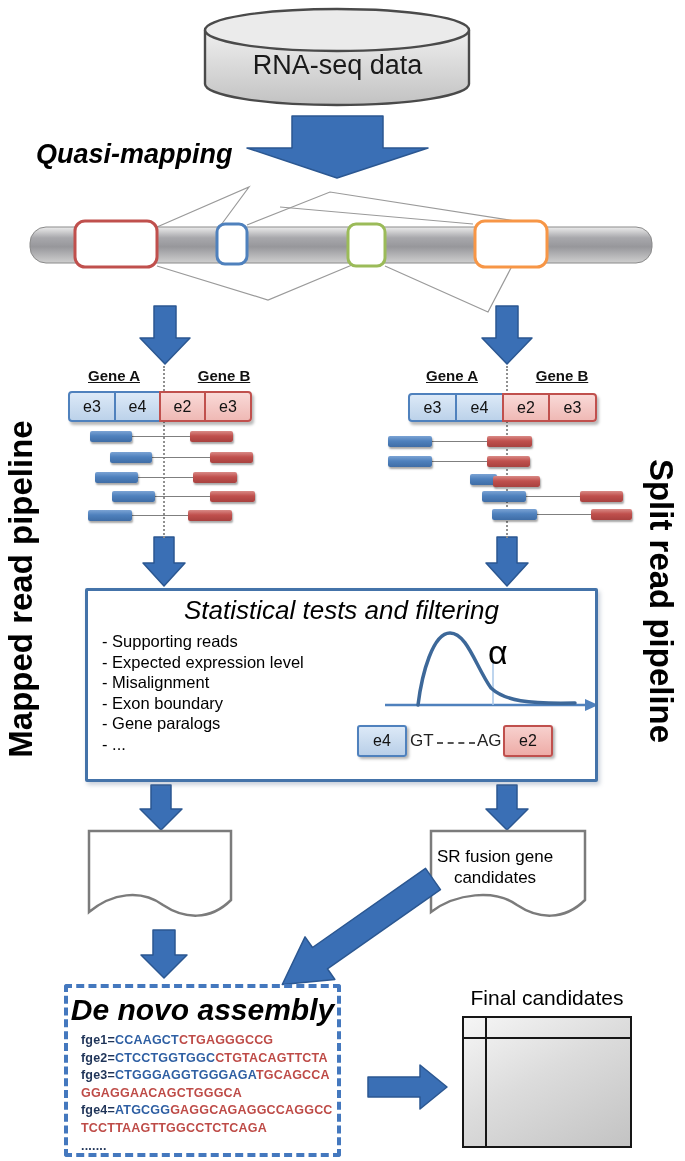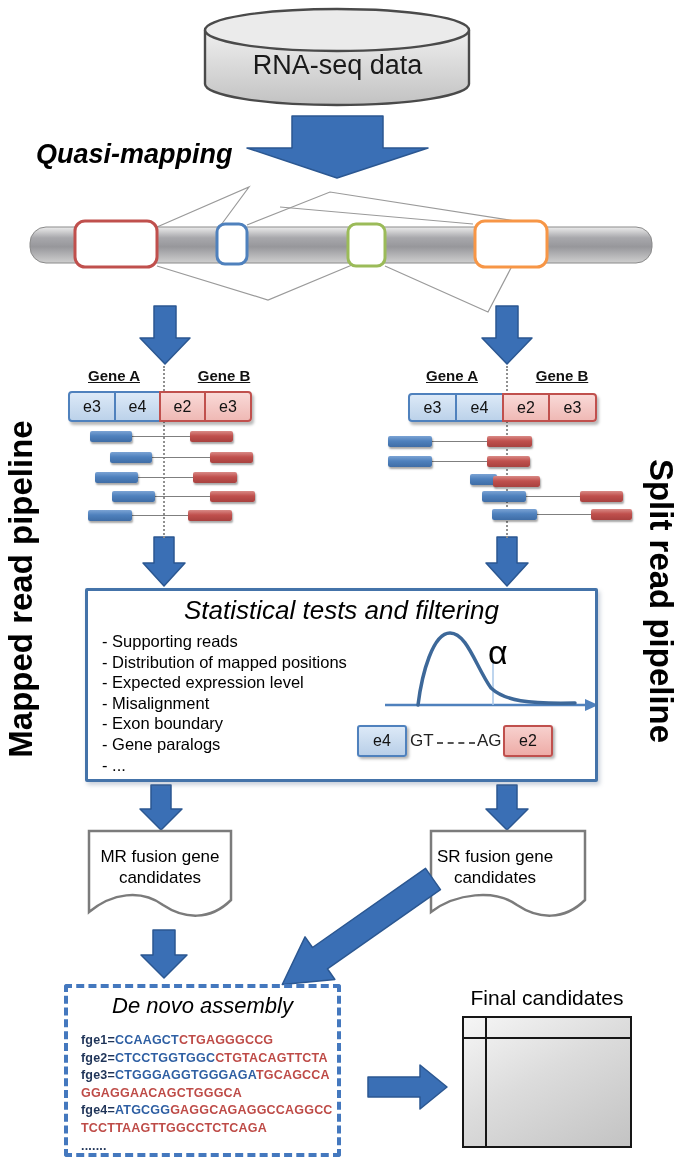--- a/index.html
+++ b/index.html
@@ -51,21 +51,21 @@
   .jx-txt{position:absolute;font-size:17px;font-weight:500;color:#222;}
   .jx-dash{position:absolute;left:349px;top:151px;width:38px;height:0;border-top:2px dashed #555;}
 
   
   .doc-text{font-size:17px;line-height:21px;color:#000;}
 
   
   .denovo{position:absolute;left:64px;top:984px;width:277px;height:173px;box-sizing:border-box;
           border:4px dashed #4478BE;border-radius:3px;background:transparent;z-index:3;}
   .denovo-title{position:absolute;left:0;top:5px;width:100%;text-align:center;
-                font-size:22px;font-style:italic;font-weight:400;color:#000;}
+                font-size:30px;font-style:italic;font-weight:700;color:#000;}
   .seq-lines{position:absolute;left:13px;top:44px;}
   .seq-line{font-size:12.5px;font-weight:700;line-height:17.6px;letter-spacing:0.2px;white-space:nowrap;}
   .seq-dark{color:#1F3458;}
   .seq-blue{color:#2E5FA3;}
   .seq-red{color:#BE4B47;}
 
   
   .final-label{font-size:21px;color:#000;}
   .final-table{position:absolute;left:462px;top:1016px;width:170px;height:132px;box-sizing:border-box;
                border:2px solid #161616;z-index:3;
@@ -202,21 +202,20 @@
 
     <div class="read-line" style="left:537px;top:514px;width:54px;"></div>
     <div class="read read-blue" style="left:492px;top:509px;width:45px;"></div>
     <div class="read read-red" style="left:591px;top:509px;width:41px;"></div>
   </div>
 
   <div class="stat-box">
     <div class="stat-title">Statistical tests and filtering</div>
     <div class="bullets">
         <div>- Supporting reads</div>
-        <div>- Distribution of mapped positions</div>
         <div>- Expected expression level</div>
         <div>- Misalignment</div>
         <div>- Exon boundary</div>
         <div>- Gene paralogs</div>
         <div>- ...</div>
       </div>
 
     <svg width="507" height="188" viewBox="0 0 507 188" style="position:absolute;left:0;top:0;">
       <line x1="297" y1="114" x2="497" y2="114" stroke="#4F81BD" stroke-width="2.5"></line>
       <polygon points="497,108 510,114 497,120" fill="#4F81BD"></polygon>
@@ -225,21 +224,20 @@
     </svg>
     <div class="alpha">α</div>
 
     <div class="jx-box jx-e4">e4</div>
     <div class="jx-txt" style="left:322px;top:140px;">GT</div>
     <div class="jx-dash"></div>
     <div class="jx-txt" style="left:389px;top:140px;">AG</div>
     <div class="jx-box jx-e2">e2</div>
   </div>
 
-  <div class="txt doc-text center" style="left:92px;top:846px;width:136px;">MR fusion gene candidates</div>
   <div class="txt doc-text center" style="left:424px;top:846px;width:142px;">SR fusion gene candidates</div>
 
   <div class="denovo">
     <div class="denovo-title">De novo assembly</div>
     <div class="seq-lines">
         <div class="seq-line"><span class="seq-dark">fge1=</span><span class="seq-blue">CCAAGCT</span><span class="seq-red">CTGAGGGCCG</span></div>
         <div class="seq-line"><span class="seq-dark">fge2=</span><span class="seq-blue">CTCCTGGTGGC</span><span class="seq-red">CTGTACAGTTCTA</span></div>
         <div class="seq-line"><span class="seq-dark">fge3=</span><span class="seq-blue">CTGGGAGGTGGGAGA</span><span class="seq-red">TGCAGCCA</span></div>
         <div class="seq-line"><span class="seq-red">GGAGGAACAGCTGGGCA</span></div>
         <div class="seq-line"><span class="seq-dark">fge4=</span><span class="seq-blue">ATGCGG</span><span class="seq-red">GAGGCAGAGGCCAGGCC</span></div>

